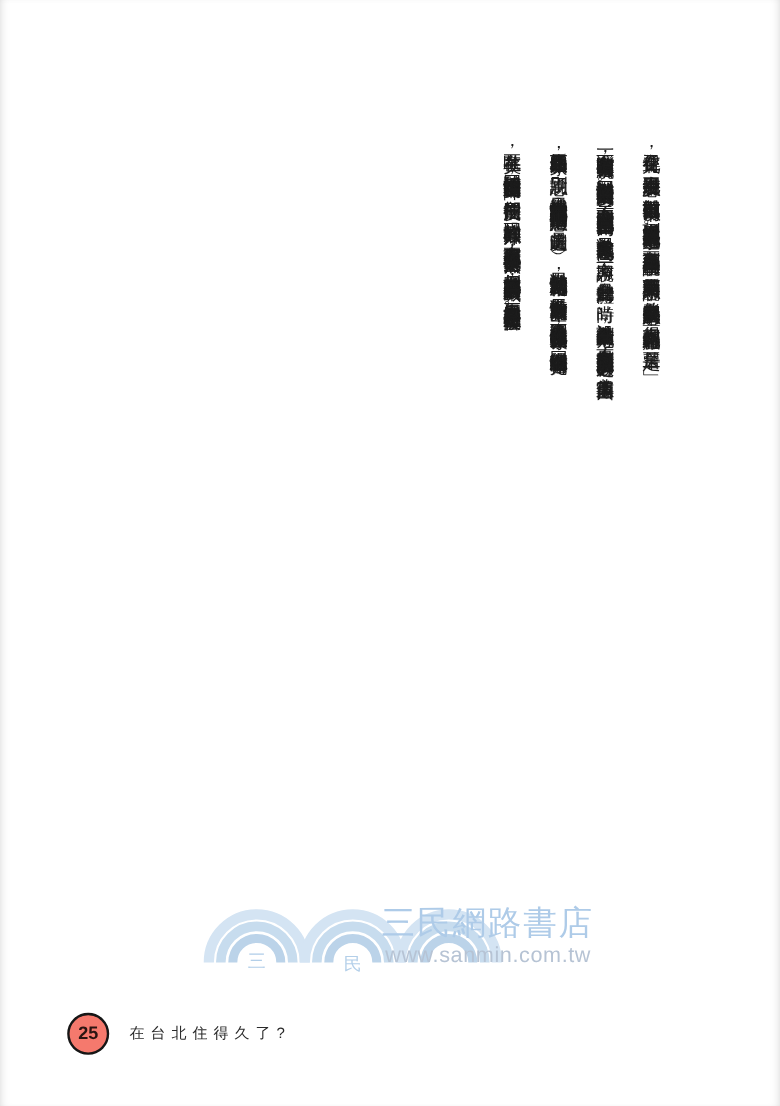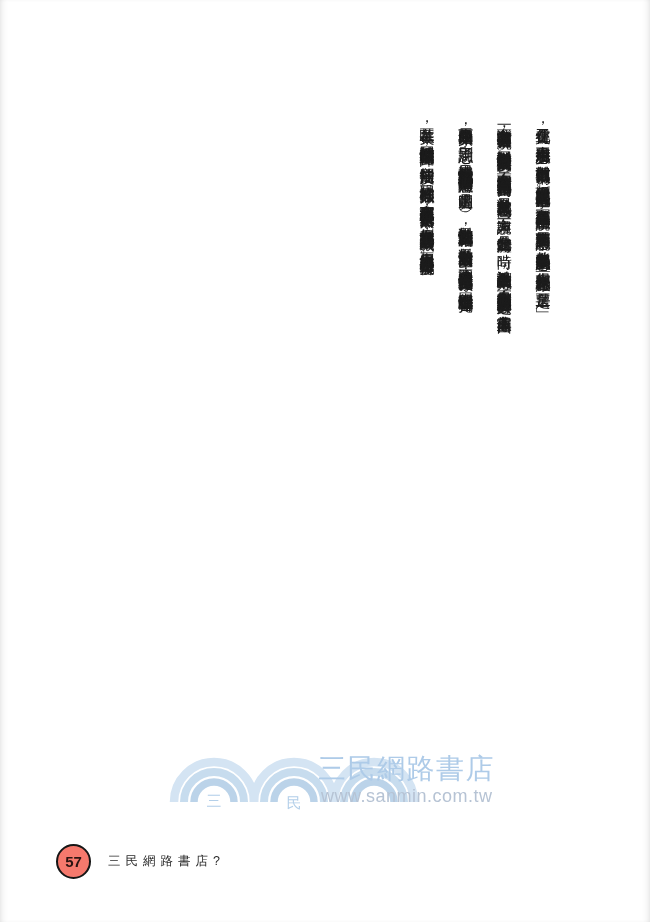--- a/index.html
+++ b/index.html
@@ -112,17 +112,17 @@
   </div>
 
   <main class="text-block">
     <p class="para">在台北住得久了，身邊也有不少同志朋友，對城市裡的自由習以爲常，反倒沒發現非常多同志朋友是從外地來的這件事。甚至遇到一位馬來西亞僑生同學直說：「其實對馬來西亞的同志來說，台北的形象幾乎就是同志的天堂，很多人都很想到台北來旅行、甚至定居。」</p>
     <p class="para">台灣一方面沒有歐美的基督教信仰傳統，對於同性戀並沒有那麼接近信仰式的反對。二方面台灣在亞洲國家中的民主化與自由度都相當高，對於多元文化的尊重度也很高。三方面來說，台北是台灣的媒體、時尚、設計等文創產業最集中的地方，而文創界或藝術界對於同志向來是最友善的族群之一，非常尊重個人自由。</p>
     <p class="para">像馬來西亞是回教國家，別說同志了，連異性戀情侶公然在街上接吻都是犯法的（到馬來西亞旅行的情侶們請注意喔！這是眞的喔！），對於異性戀情慾管制都如此嚴格，對於多元情慾自然沒有太多空間。許多亞洲國家也是在情慾和自由度上比較保守，同志戀情很難在公開場合曝光。</p>
     <p class="para">甚至在歐美，雖然同性婚姻在法律上日漸受到保障，卻無法擋住反同、恐同族群的強烈排斥。事實在台北街上兩個男生可以手牽手大家覺得很自然，但例如在英國（尤其是勞工階層居多的工業城），兩個大男人如果手牽手走在路上很可能會被揍。</p>
   </main>
 
   <footer class="footer">
-    <span class="page-badge">57</span>
-    <span class="book-title">三民網路書店?</span>
+    <span class="page-badge">25</span>
+    <span class="book-title">在台北住得久了?</span>
   </footer>
 
 </div>
 
 </body></html>

